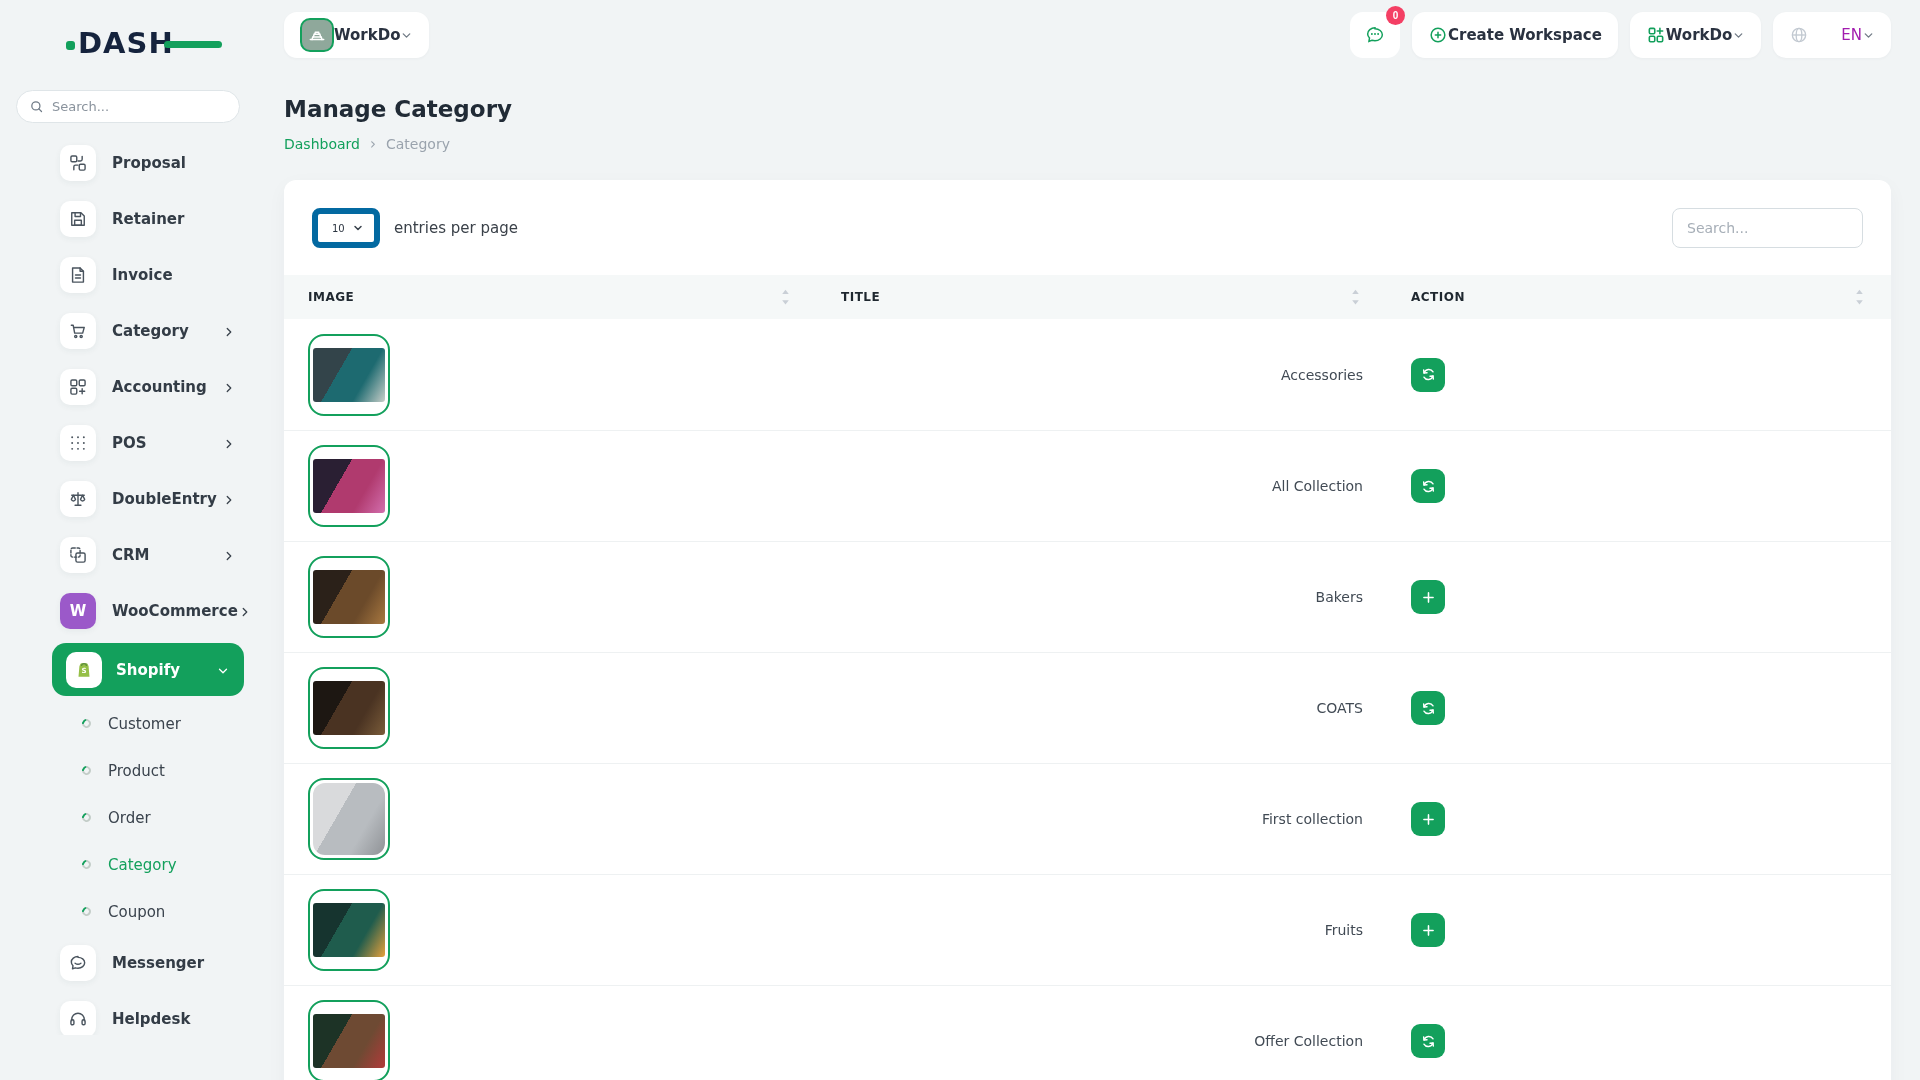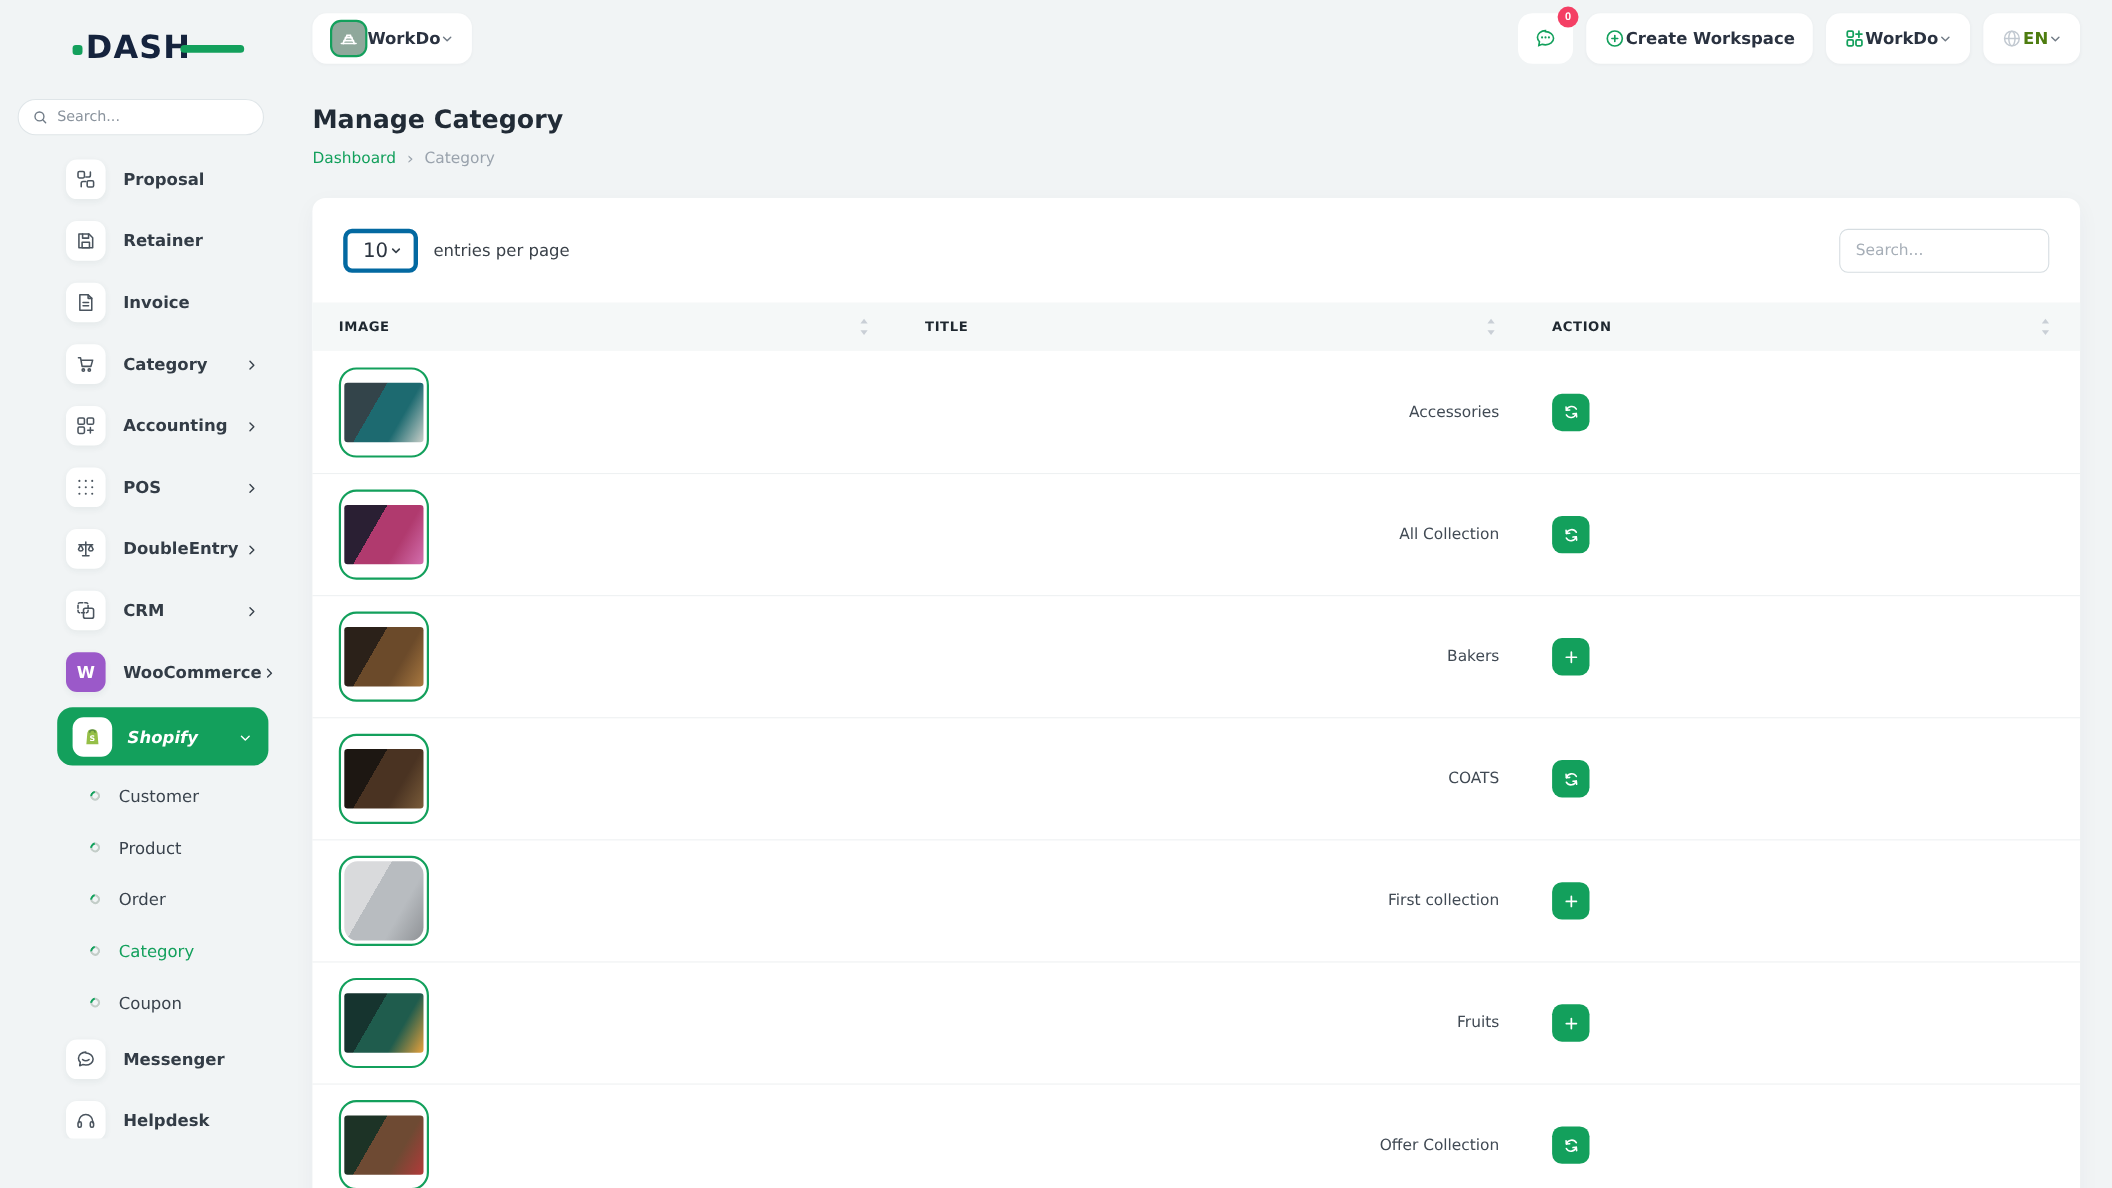--- a/index.html
+++ b/index.html
@@ -18,21 +18,21 @@
   .side-search input { border:none; outline:none; background:transparent; font-size:13px; color:#2b3440; width:100%; font-family:inherit; }
   .side-search input::placeholder { color:#8a939d; }
   nav { margin-top:12px; height:900px; overflow:hidden;margin-left:40px; }
   .nav-item { display:flex; align-items:center; height:56px; padding:0 20px; cursor:pointer; position:relative; }
   .tile { width:36px; height:36px; border-radius:10px; background:#fff; box-shadow:0 2px 6px rgba(40,60,70,.06); display:flex; align-items:center; justify-content:center; flex:none; }
   .tile svg { width:20px; height:20px; color:#4a545e; }
   .tile.woo { background:#9b59c9; color:#fff; font-weight:800; font-size:15px; }
   .nav-label { margin-left:16px; font-size:15px; font-weight:600; color:#333c46; flex:1; }
   .nav-chev { width:14px; height:14px; color:#39424c; flex:none; }
   .nav-item.active { background:#13a05c; border-radius:14px; margin:4px 12px; height:53px; padding:0 14px; }
-  .nav-item.active .nav-label { color:#fff; margin-left:14px;font-style:italic; }
+  .nav-item.active .nav-label { color:#fff; margin-left:14px; }
   .nav-item.active .nav-chev { color:#fff; }
   .nav-item.active .tile { box-shadow:none; }
   .nav-sub { display:flex; align-items:center; height:47px; padding:0 20px 0 42px; cursor:pointer; }
   .bullet { width:9px; height:9px; border-radius:50%; border:2px solid #c3cdc8; border-left-color:#13a05c; transform:rotate(40deg); flex:none; }
   .sub-label { margin-left:17px; font-size:15px; color:#3a434d; }
   .nav-sub.active .sub-label { color:#13a05c; }
 
   
   .main { position:absolute; left:256px; top:0; width:1664px; height:1080px; padding:0 29px 0 28px; }
   .topbar { height:70px; display:flex; align-items:center; justify-content:space-between; }
@@ -40,32 +40,32 @@
   .pill .lbl { font-size:15px; font-weight:600; color:#2a3240; }
   .ws-tile { width:34px; height:34px; border-radius:10px; background:#8fa89b; border:2px solid #13a05c; display:flex; align-items:center; justify-content:center; }
   .ws-tile svg { width:20px; height:20px; color:#fff; }
   .chev-sm { width:13px; height:13px; color:#707a85; }
   .topbar-right { display:flex; align-items:center; gap:12px; }
   .icon-btn { position:relative; width:50px; height:46px; background:#fff; border-radius:13px; display:flex; align-items:center; justify-content:center; cursor:pointer; border:none; }
   .icon-btn svg { width:22px; height:22px; color:#13a05c; }
   .badge { position:absolute; top:-6px; right:-5px; min-width:19px; height:19px; border-radius:10px; background:#f43f64; color:#fff; font-size:10px; font-weight:700; display:flex; align-items:center; justify-content:center; padding:0 4px; }
   .green-ic { width:20px; height:20px; color:#13a05c; flex:none; }
   .gray-ic { width:20px; height:20px; color:#c2c9d1; flex:none; }
-  .lang-lbl { font-size:15px; font-weight:700; color:#4d7c0f; }
+  .lang-lbl { font-size:15px; font-weight:400; color:#a21caf;margin-left:32px; }
 
   .page-title { margin-top:26px; font-size:23px; font-weight:700; color:#20293499; color:#212b36; }
   .breadcrumb { margin-top:13px; display:flex; align-items:center; gap:10px; font-size:14px; }
   .breadcrumb a { color:#13a05c; text-decoration:none; cursor:pointer; }
   .crumb-sep { color:#9aa3ad; font-size:15px; }
   .crumb-cur { color:#9aa3ad; }
 
   
   .card { margin-top:27px; background:#fff; border-radius:12px; box-shadow:0 6px 20px rgba(40,60,70,.04); height:940px; padding-top:28px; }
   .controls { display:flex; align-items:center; margin:0 28px; }
-  .select { display:flex; align-items:center; justify-content:space-between; width:68px; height:40px; border:4px solid #0369a1; border-radius:8px; padding:0 10px 0 14px; font-size:18px; color:#2b3440; cursor:pointer; background:#fff; }
+  .select { display:flex; align-items:center; justify-content:space-between; width:68px; height:40px; border:6px solid #0369a1; border-radius:8px; padding:0 10px 0 14px; font-size:10px; color:#2b3440; cursor:pointer; background:#fff; }
   .select svg { width:12px; height:12px; color:#39424c; }
   .entries-lbl { margin-left:14px; font-size:15px; color:#3a4149; }
   .tbl-search { margin-left:auto; width:191px; height:40px; border:1px solid #d6dde1; border-radius:8px; padding:0 14px; font-size:14px; color:#2b3440; outline:none; font-family:inherit; }
   .tbl-search::placeholder { color:#a6aeb7; }
 
   .table { margin-top:27px; }
   .thead { display:grid; grid-template-columns:533px 570px 1fr; background:#f5f8f8; height:44px; margin:0 0; }
   .th { display:flex; align-items:center; justify-content:space-between; padding:0 26px 0 24px; font-size:12px; font-weight:700; letter-spacing:.5px; color:#1f2830; cursor:pointer; }
   .sort { width:11px; height:18px; flex:none; }
   .trow { display:grid; grid-template-columns:533px 570px 1fr; height:111px; align-items:center; border-top:1px solid #eef1f2; }

